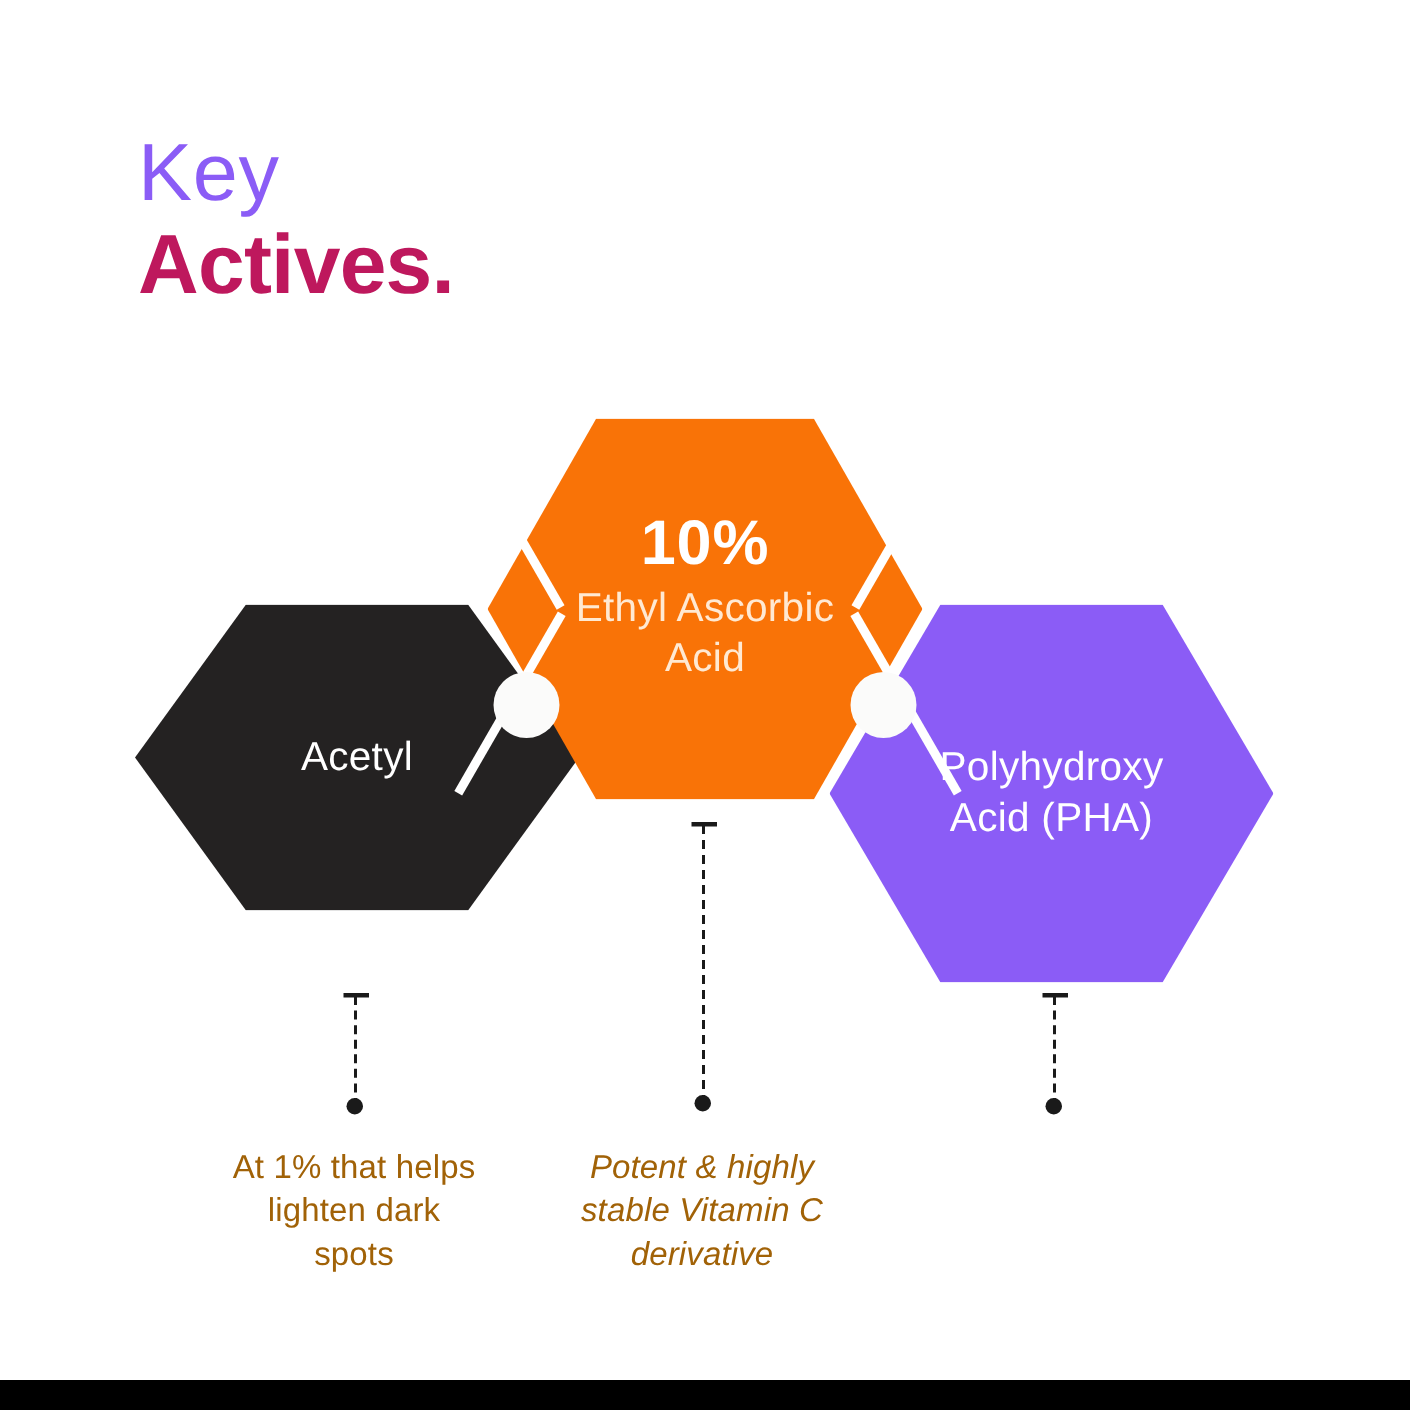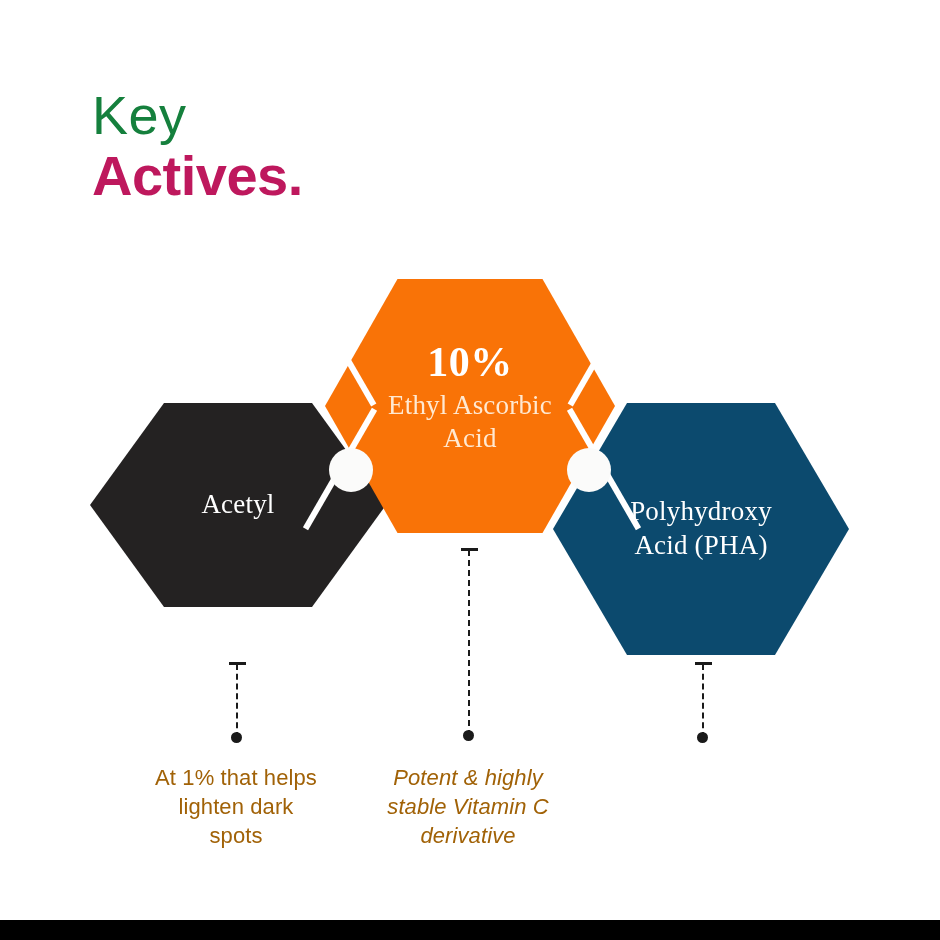--- a/index.html
+++ b/index.html
@@ -23,21 +23,21 @@
   
   .title-block {
     position: absolute;
     left: 92px;
     top: 88px;
     line-height: 1;
   }
   .title-line1 {
     font-size: 54px;
     font-weight: 300;
-    color: #15803d;
+    color: #8b5cf6;
     letter-spacing: 0.5px;
     display: block;
   }
   .title-line2 {
     font-size: 56px;
     font-weight: 700;
     color: #be185d;
     letter-spacing: -0.5px;
     display: block;
     margin-top: 6px;
@@ -53,35 +53,34 @@
   }
   .hex {
     position: absolute;
     display: flex;
     align-items: center;
     justify-content: center;
     text-align: center;
     -webkit-clip-path: polygon(25% 0%, 75% 0%, 100% 50%, 75% 100%, 25% 100%, 0% 50%);
     clip-path: polygon(25% 0%, 75% 0%, 100% 50%, 75% 100%, 25% 100%, 0% 50%);
     box-sizing: border-box;
-    font-family: Liberation Serif, serif;
   }
   .hex-left {
     left: 90px;
     top: 403px;
     width: 296px;
     height: 204px;
     background: #242222;
   }
   .hex-right {
     left: 553px;
     top: 403px;
     width: 296px;
     height: 252px;
-    background: #0c4a6e;
+    background: #8b5cf6;
   }
   .hex-center {
     left: 325px;
     top: 279px;
     width: 290px;
     height: 254px;
     background: #f97307;
   }
 
   .hex-label {

